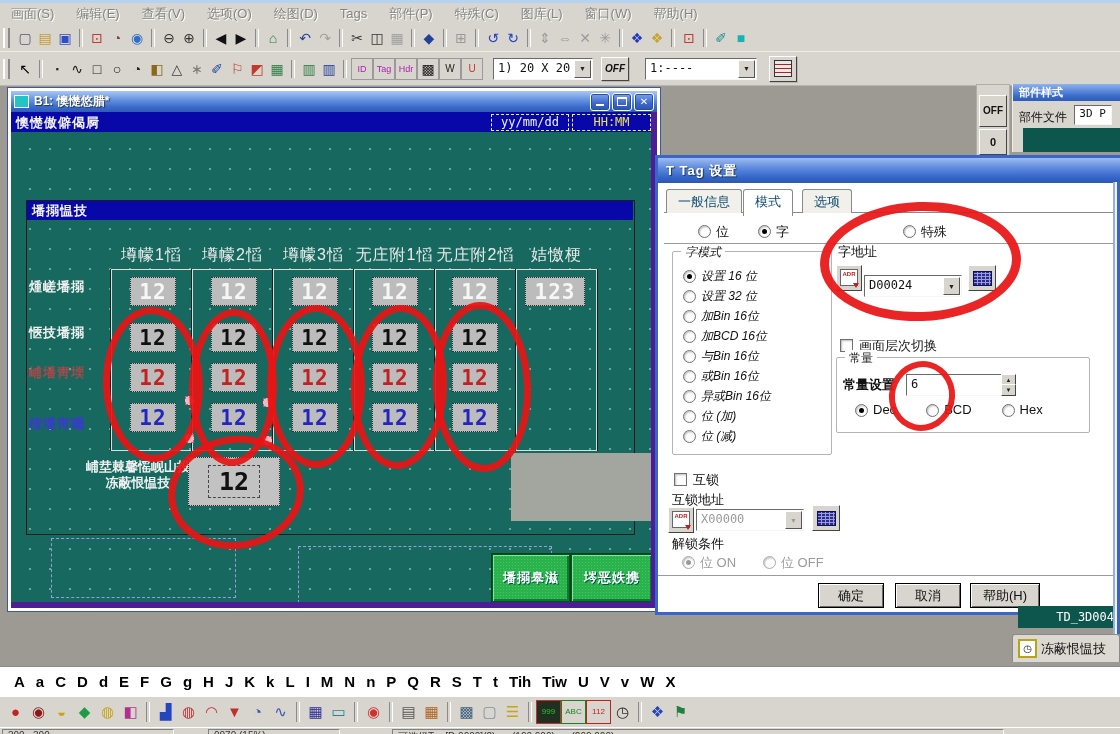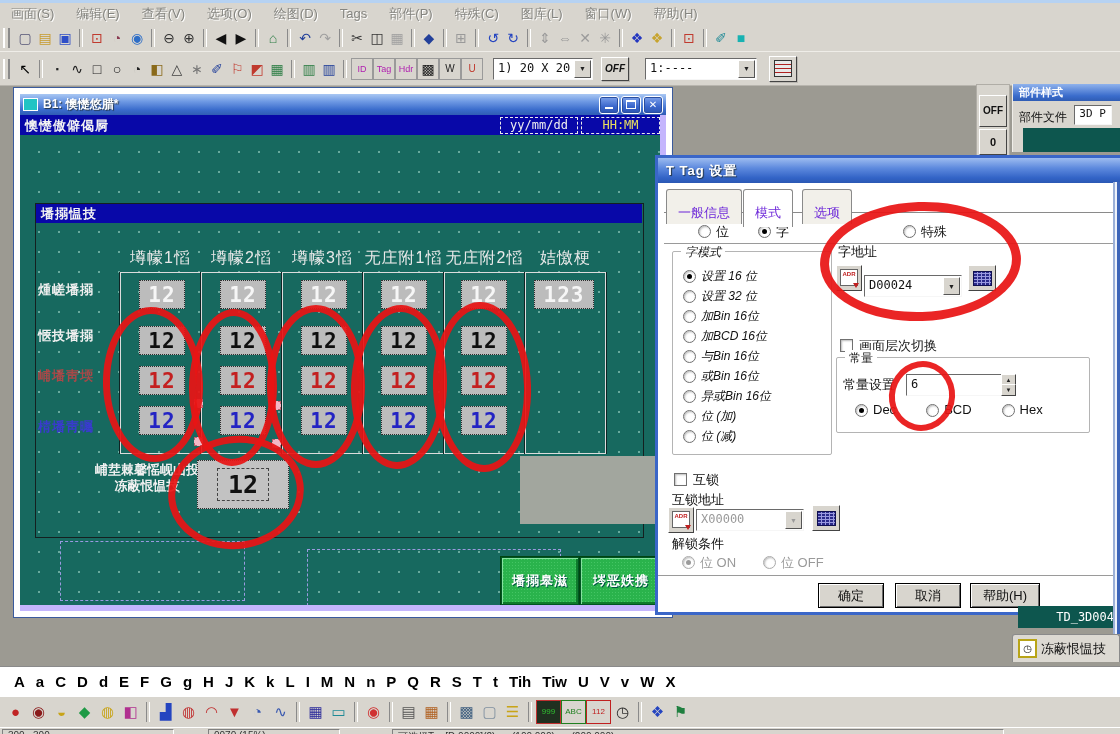--- a/index.html
+++ b/index.html
@@ -22,22 +22,22 @@
   .dd{position:absolute;right:1px;top:1px;width:15px;height:16px;background:#d8d5ce;
       border:1px solid;border-color:#fff #555 #555 #fff;font-size:7px;color:#222;
       display:flex;align-items:center;justify-content:center;}
   .btn3d{background:#d8d5ce;border:1px solid;border-color:#fff #444 #444 #fff;box-shadow:1px 1px 0 #00000022;}
   .offbtn{display:inline-block;width:26px;height:22px;line-height:22px;margin-left:8px;text-align:center;
           font-weight:bold;font-size:10px;font-style:italic;}
   .libbtn{display:inline-block;width:26px;height:24px;margin-left:12px;position:relative;}
   .libicon{position:absolute;left:4px;top:3px;width:16px;height:15px;background:#e8e8e8;border:1px solid #333;
            background-image:repeating-linear-gradient(0deg,transparent 0 3px,#b02020 3px 4px);}
   
-  #cwin{position:absolute;left:14px;top:88px;width:646px;height:517px;border:6px solid #ffffff;
-        box-shadow:0 0 0 1px #3a5a9c;background:#c4b5fd;}
+  #cwin{position:absolute;left:8px;top:88px;width:646px;height:517px;border:3px solid #ffffff;
+        box-shadow:0 0 0 1px #3a5a9c;background:#4c1d95;}
   .wtitle{height:21px;display:flex;align-items:center;padding:0 3px;
           background:linear-gradient(180deg,#a9c7f3 0%,#6f9ae4 35%,#3a6ccc 75%,#2f5cb4 100%);}
   .wtico{width:13px;height:11px;background:#22c4c4;border:1px solid #fff;margin-right:5px;}
   .wtext{color:#fff;font-weight:bold;font-size:12px;text-shadow:1px 1px 1px #234;flex:1;white-space:nowrap;overflow:hidden;}
   .wbtn{width:18px;height:16px;margin-left:2px;border-radius:3px;border:1px solid #fff;
         background:linear-gradient(180deg,#7da1ea,#3a66cc 60%,#2c54b0);box-shadow:inset 0 0 0 1px #2a4ea0;
         display:flex;align-items:center;justify-content:center;color:#fff;font-size:10px;font-weight:bold;}
   .minbar{width:8px;height:2px;background:#fff;margin-top:7px;}
   .maxbox{width:8px;height:6px;border:1px solid #fff;border-top-width:2px;}
   .wclient{position:relative;width:640px;height:490px;background:#17695f;
@@ -71,22 +71,22 @@
         display:flex;align-items:center;justify-content:center;letter-spacing:1px;white-space:nowrap;
         box-shadow:inset 1px 1px 0 #86e2a0,inset -2px -2px 0 #0f7a2c,0 0 0 1px #041;
         background-image:radial-gradient(#44c564 1px,rgba(0,0,0,0) 1px);background-size:3px 3px;text-shadow:1px 1px 0 #054;}
   .pink{position:absolute;width:7px;height:7px;background:#f2b8c6;border:1px dashed #c06070;}
   
   #dlg{position:absolute;left:655px;top:155px;width:465px;height:454px;border:3px solid #3a66c8;background:#fff;}
   .dtitle{height:25px;display:flex;align-items:center;padding-left:8px;
           background:linear-gradient(180deg,#9dbcf0 0%,#5e8ade 40%,#3263c6 80%,#2b58b4 100%);
           color:#fff;font-weight:bold;font-size:13px;letter-spacing:1px;text-shadow:1px 1px 1px #234;}
   .dbody{position:relative;width:459px;height:423px;background:#fff;}
-  .tab{position:relative;display:inline-block;padding:14px 11px 2px;font-size:13px;background:#f2f0ea;
-       border:1px solid #8a8a8a;border-bottom:none;border-radius:3px 3px 0 0;margin-right:1px;color:#6d28d9;}
+  .tab{position:relative;display:inline-block;padding:3px 11px 2px;font-size:13px;background:#f2f0ea;
+       border:1px solid #8a8a8a;border-bottom:none;border-radius:3px 3px 0 0;margin-right:1px;color:#0c4a6e;}
   .tab.active{background:#fff;z-index:3;padding-bottom:5px;}
   .tabline{position:absolute;left:6px;right:0;top:29px;border-top:1px solid #8a8a8a;z-index:1;}
   .groove{position:absolute;height:0;border-top:1px solid #9a9a9a;border-bottom:1px solid #fff;}
   .radio{display:inline-block;width:11px;height:11px;border-radius:50%;background:#fff;border:1px solid #707070;
          box-shadow:inset 1px 1px 2px #00000045;vertical-align:-2px;margin-right:5px;position:relative;}
   .radio .dot{display:none;position:absolute;left:3px;top:3px;width:5px;height:5px;border-radius:50%;background:#000;}
   .radio.on .dot{display:block;}
   .radio.dis{border-color:#ababab;}
   .radio.dis .dot{background:#9a9a9a;}
   .chk{display:inline-block;width:11px;height:11px;background:#fff;border:1px solid #707070;
@@ -439,21 +439,21 @@
       <span class="kbbtn" style="left:310px;top:82px;">
         <span class="kbico"></span>
       </span>
 
       <div class="dlab" style="left:182px;top:154px;">
         <span class="chk"></span><span>画面层次切换</span>
       </div>
 
       <div class="group" style="left:178px;top:174px;width:252px;height:74px;">
         <span class="legend">常量</span>
-        <span class="dlab" style="left:6px;top:18px;">常量设置</span>
+        <span class="dlab" style="left:6px;top:18px;font-weight:bold;">常量设置</span>
         <span class="combo" style="position:absolute;left:69px;top:16px;width:95px;">
           <span class="cval">6</span>
         </span>
         <span class="spin" style="left:164px;top:16px;">
           <span class="spinb" style="top:0;">▲</span>
           <span class="spinb" style="top:10px;">▼</span>
         </span>
         <div style="position:absolute;left:18px;top:44px;display:flex;gap:30px;">
 
             <div class="ropt" style="font-size:13px;">

